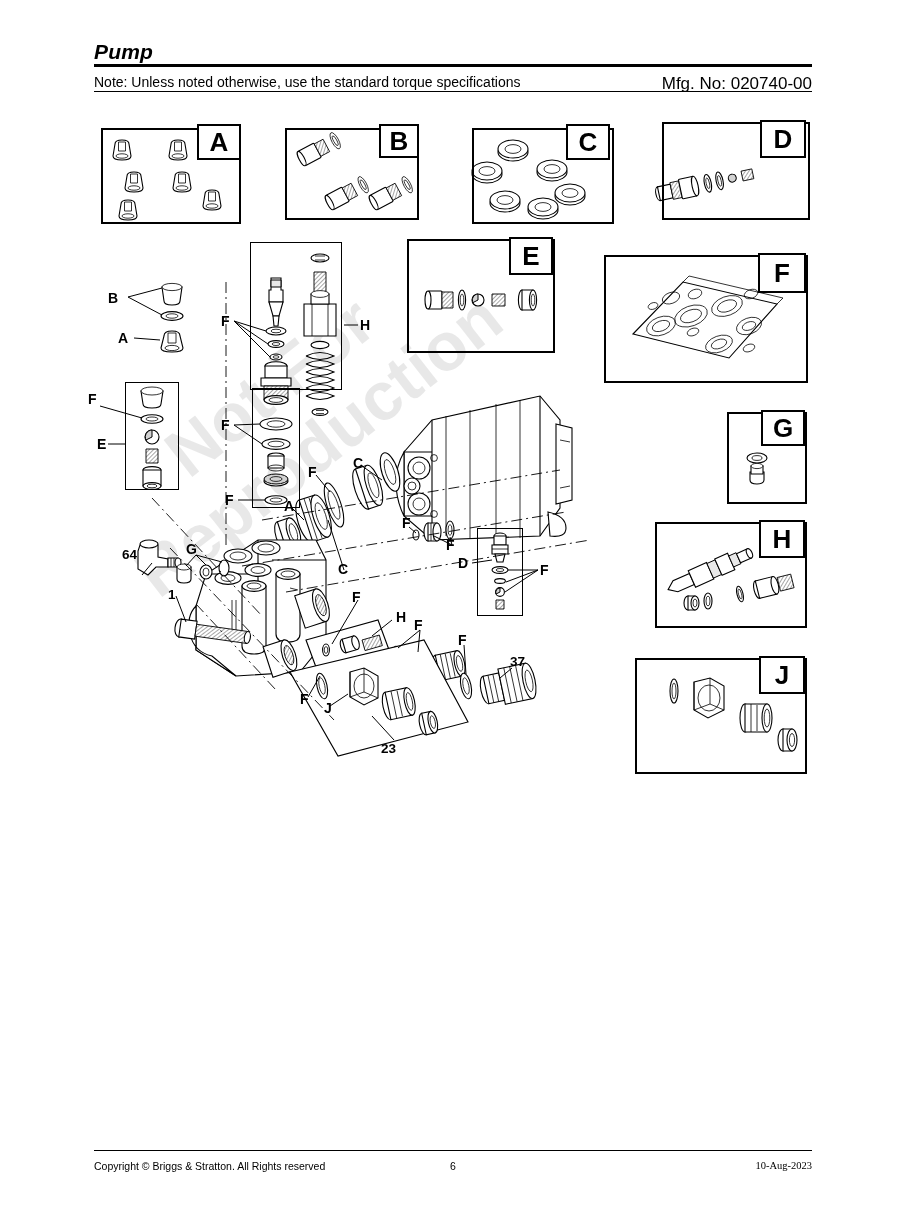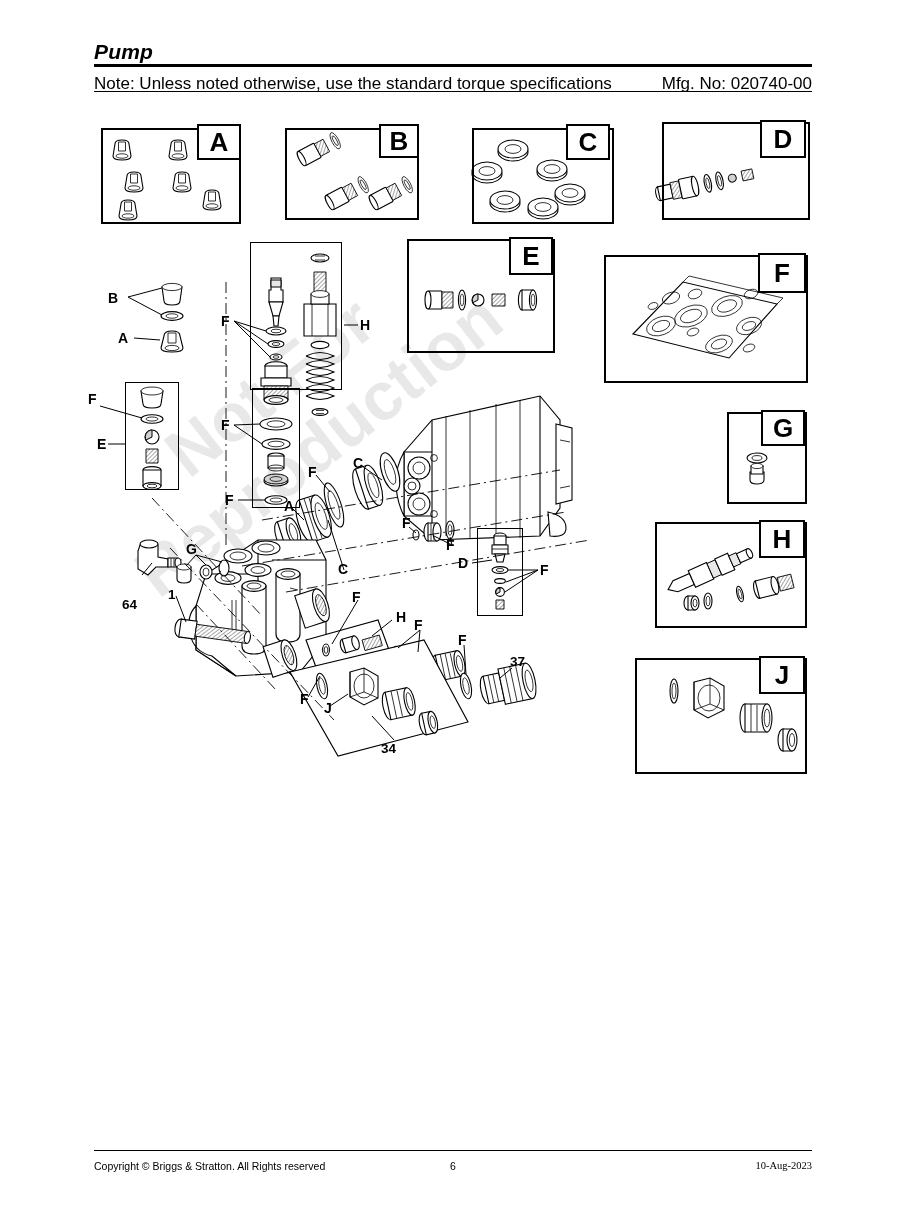--- a/index.html
+++ b/index.html
@@ -6,21 +6,21 @@
   body{width:906px;height:1208px;position:relative;
        font-family:"Liberation Sans",sans-serif;color:#000;overflow:hidden;}
 
   #page{position:absolute;inset:0;}
 
   
   .hdr-title{position:absolute;left:94px;top:40px;font-size:21px;
              font-style:italic;font-weight:700;letter-spacing:.2px;}
   .rule-thick{position:absolute;left:94px;width:718px;height:3px;background:#000;}
   .rule-thin{position:absolute;left:94px;width:718px;height:1px;background:#000;}
-  .hdr-note{position:absolute;left:94px;top:74px;font-size:17px;}
+  .hdr-note{position:absolute;left:94px;top:74px;font-size:14px;}
   .hdr-mfg{position:absolute;right:94px;top:74px;font-size:17px;}
 
   
   .ft{position:absolute;font-size:10.5px;top:1160px;}
   .ft-left{left:94px;}
   .ft-center{left:0;width:906px;text-align:center;}
   .ft-right{right:94px;font-family:Liberation Serif, serif;}
 
   
   #wm{position:absolute;left:120px;top:400px;width:560px;height:320px;
@@ -702,23 +702,23 @@
   <div class="cl" style="left:458px;top:556px">D</div>
   <div class="cl" style="left:540px;top:563px">F</div>
   <div class="cl" style="left:186px;top:542px">G</div>
   <div class="cl" style="left:352px;top:590px">F</div>
   <div class="cl" style="left:396px;top:610px">H</div>
   <div class="cl" style="left:414px;top:618px">F</div>
   <div class="cl" style="left:458px;top:633px">F</div>
   <div class="cl" style="left:300px;top:692px">F</div>
   <div class="cl" style="left:324px;top:701px">J</div>
 
-  <div class="cl num" style="left:122px;top:598px">64</div>
+  <div class="cl num" style="left:122px;top:548px">64</div>
   <div class="cl num" style="left:168px;top:588px">1</div>
-  <div class="cl num" style="left:381px;top:742px">34</div>
+  <div class="cl num" style="left:381px;top:742px">23</div>
   <div class="cl num" style="left:510px;top:655px">37</div>
 
   <div class="rule-thin" style="top:1150px"></div>
   <div class="ft ft-left">Copyright ©  Briggs &amp; Stratton. All Rights reserved</div>
   <div class="ft ft-center">6</div>
   <div class="ft ft-right">10-Aug-2023</div>
 
 </div>
 
 </body></html>

